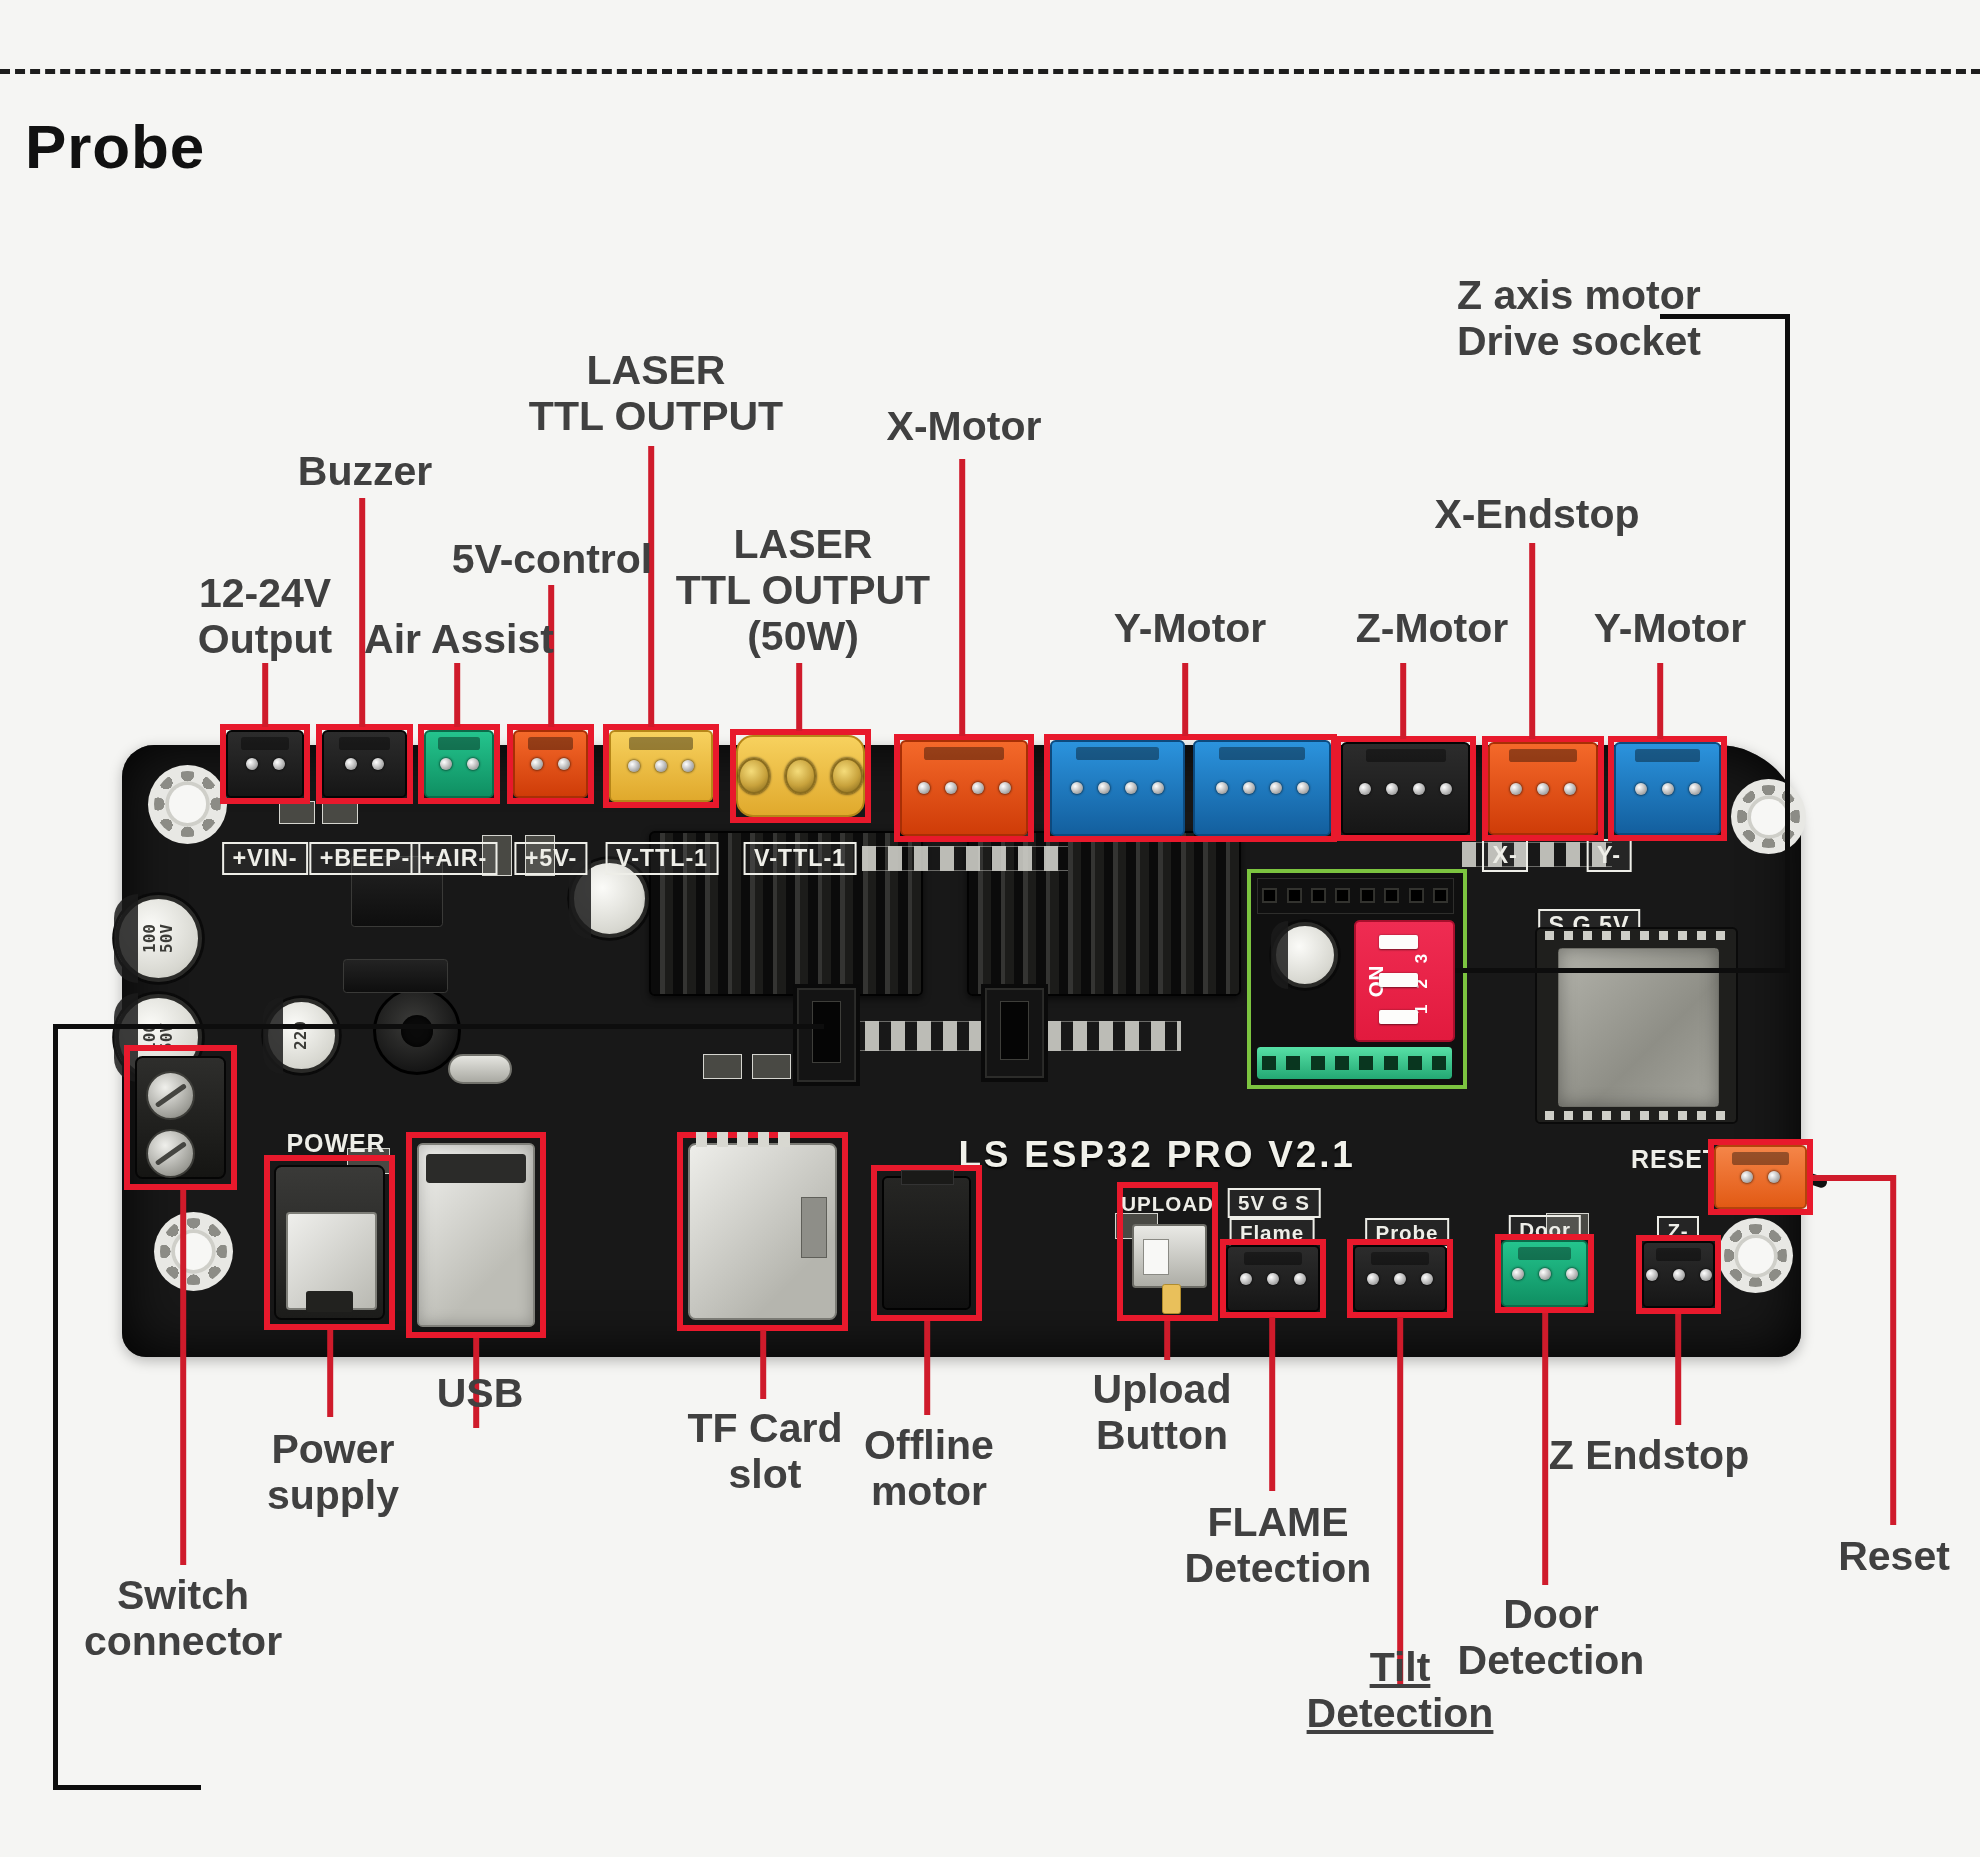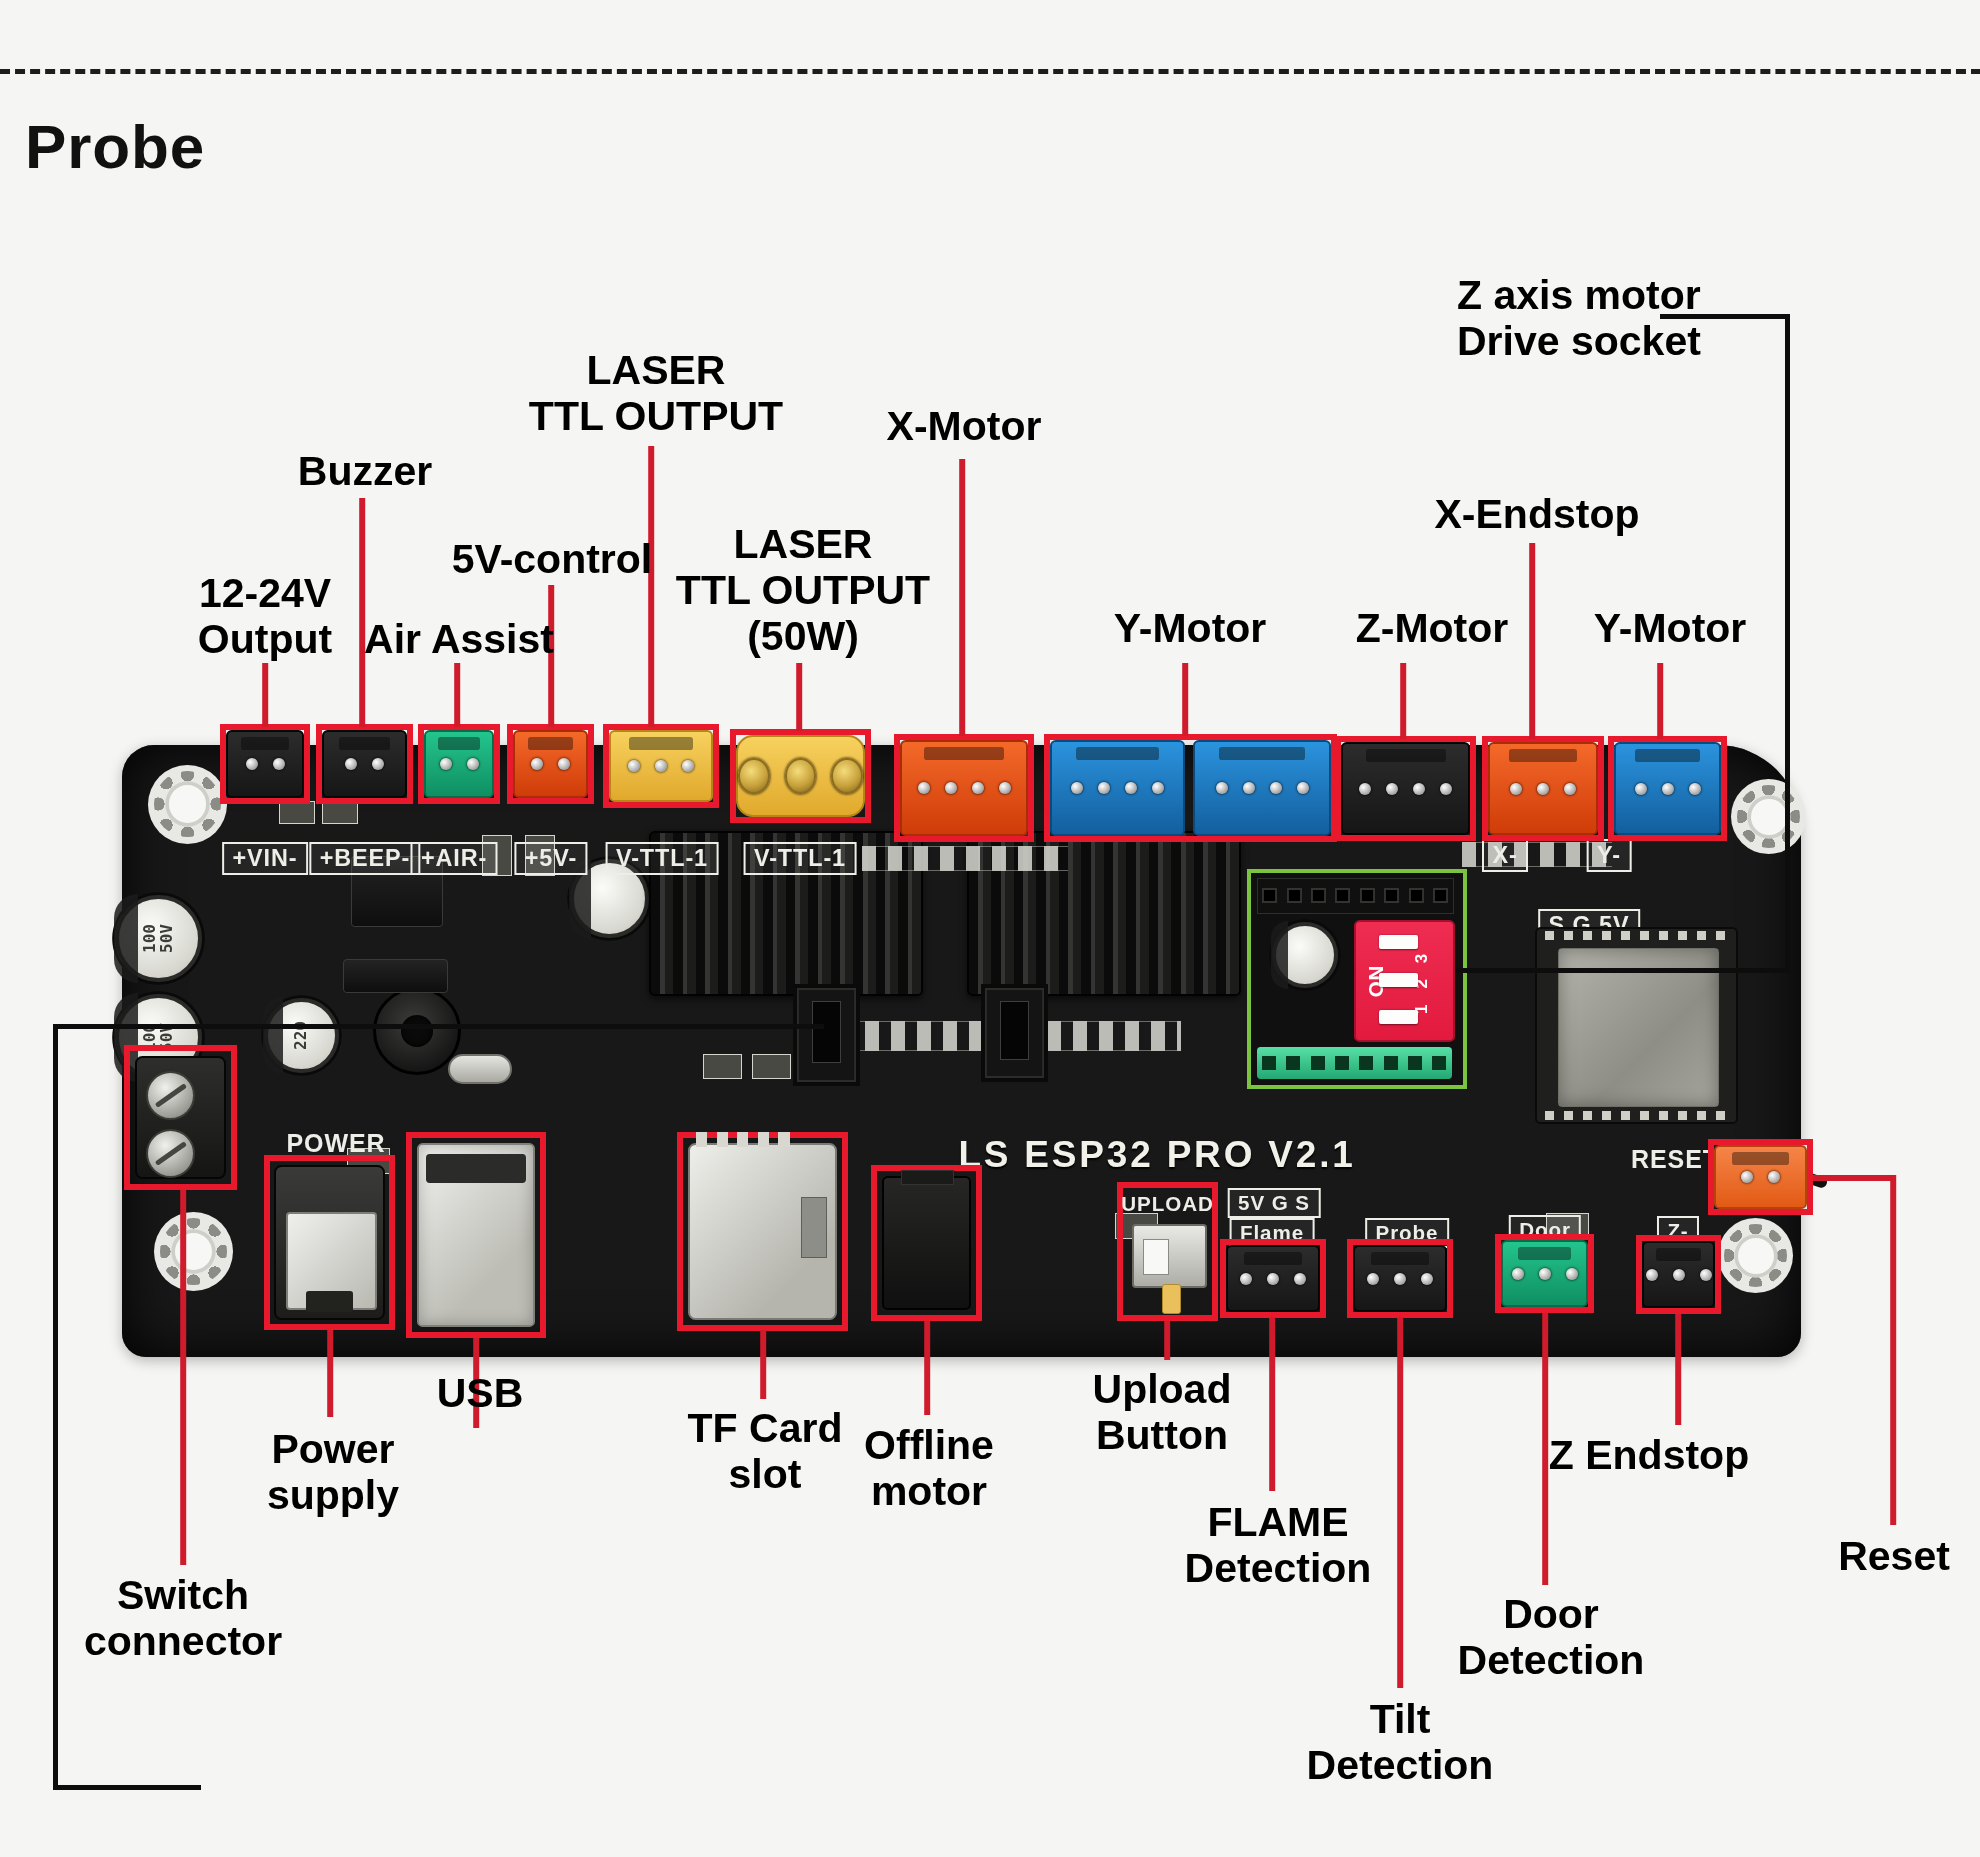--- a/index.html
+++ b/index.html
@@ -97,21 +97,21 @@
   .offline::before{content:"";position:absolute;left:20%;top:-7.5px;width:60%;height:13px;background:#1a1a18;border:1.9px solid #333;}
   .slide{position:absolute;background:linear-gradient(180deg,#e9e9e5,#adada6);border:2.8px solid #6c6c66;border-radius:3.7px;}
   .slide::after{content:"";position:absolute;left:12%;top:22%;width:34%;height:56%;background:#f8f8f6;border:1.9px solid #8a8a84;}
   .stub{position:absolute;background:#e9c05b;border:1.9px solid #b08c2d;border-radius:2.8px;}
 
   
   .rline{position:absolute;width:5.6px;background:var(--accent);transform:translateX(-50%);}
   .rline-h{position:absolute;height:5.6px;background:var(--accent);}
   .bline-v{position:absolute;width:4.7px;background:#0d0d0d;}
   .bline-h{position:absolute;height:4.7px;background:#0d0d0d;}
-  .lbl{position:absolute;transform:translateX(-50%);text-align:center;color:#000000;font-weight:700;font-size:41px;line-height:46px;white-space:nowrap;}
+  .lbl{position:absolute;transform:translateX(-50%);text-align:center;color:#404040;font-weight:700;font-size:41px;line-height:46px;white-space:nowrap;}
   .lbl--left{transform:none;text-align:left;}
   .boardname{position:absolute;color:#f1f1ea;font:700 37px "Liberation Sans",sans-serif;letter-spacing:2.8px;transform:translateX(-50%);white-space:nowrap;text-shadow:0 1.9px 1.9px #000;}
 </style>
 </head>
 <body>
 
 <div class="stage">
 
   <div class="dashed-rule"></div>
   <h1 class="title">Probe</h1>
@@ -461,21 +461,21 @@
       <div>motor</div>
   </div>
   <div class="lbl" style="left:1162px;top:1366px;">
     <div>Upload</div>
       <div>Button</div>
   </div>
   <div class="lbl" style="left:1278px;top:1499px;">
     <div>FLAME</div>
       <div>Detection</div>
   </div>
-  <div class="lbl" style="left:1400px;top:1696px;">
+  <div class="lbl" style="left:1400px;top:1644px;text-decoration:underline;">
     <div>Tilt</div>
       <div>Detection</div>
   </div>
   <div class="lbl" style="left:1551px;top:1591px;">
     <div>Door</div>
       <div>Detection</div>
   </div>
   <div class="lbl" style="left:1649px;top:1432px;">
       <div>Z Endstop</div>
     </div>

